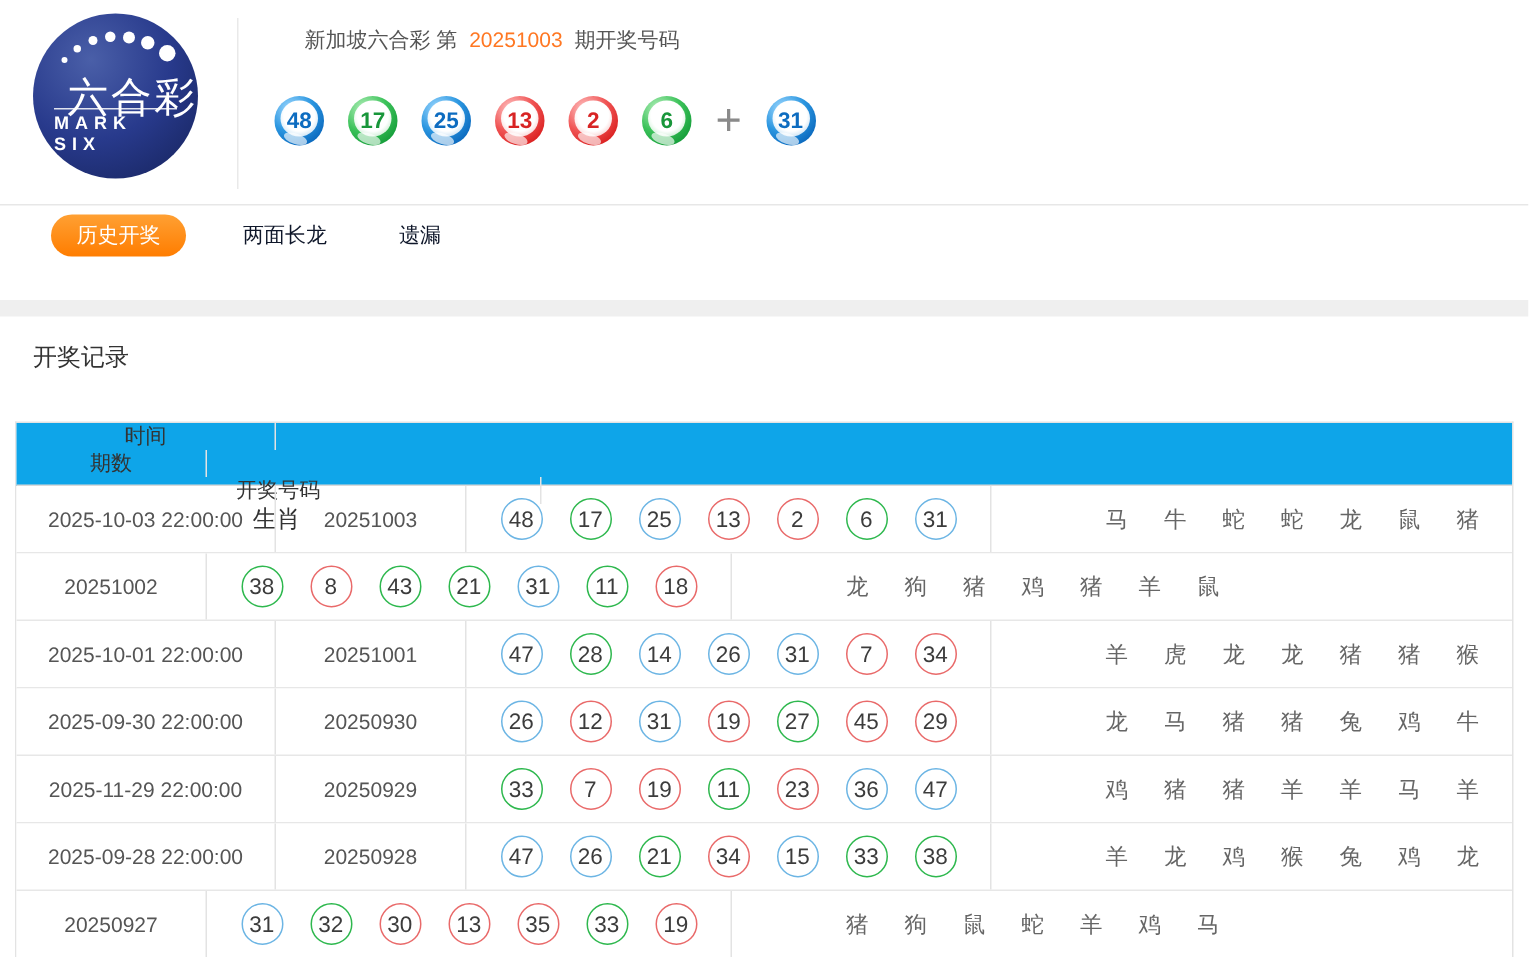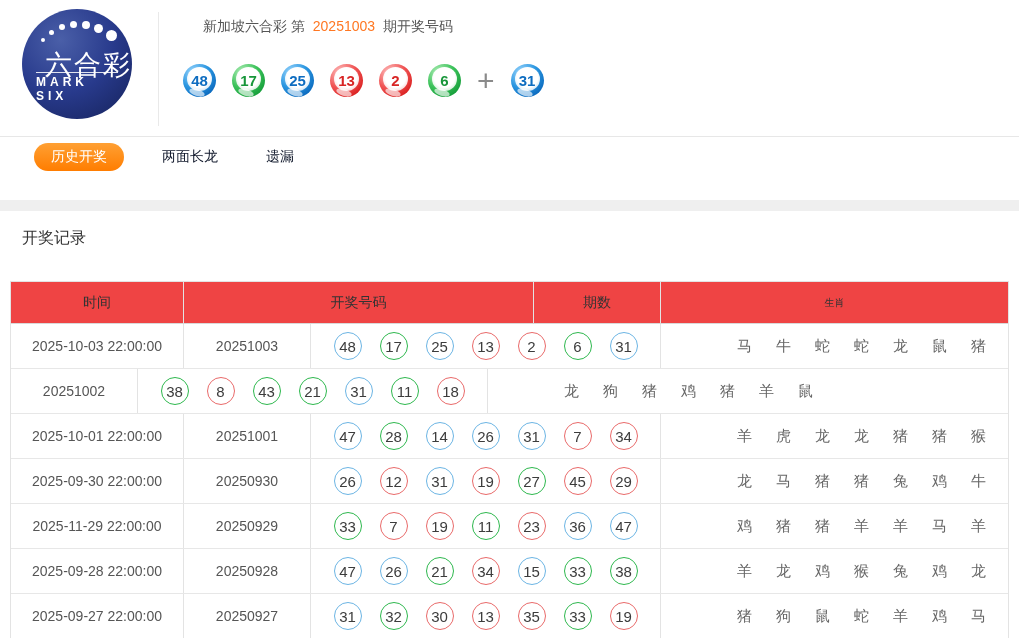--- a/index.html
+++ b/index.html
@@ -43,28 +43,28 @@
   .tab.active { background:linear-gradient(180deg,#ffa033,#ff7d00); color:#fff;
     border-radius:15px; padding:0 17px; }
   .gray-band { height:11px; background:#efefef; }
 
   
   .section-title { margin:17px 0 0 22px; font-size:16px; font-weight:normal; color:#333; }
 
   
   .records { margin:32px 10px 0 10px; border:1px solid #e3e3e3; border-bottom:none; font-size:14px; }
   .t-row { display:flex; height:45px; border-bottom:1px solid #e7e7e7; background:#fff; }
-  .t-row.head { height:42px; background:#ef4444; color:#333; border-bottom:1px solid #d9d9d9; }
+  .t-row.head { height:42px; background:#0ea5e9; color:#333; border-bottom:1px solid #d9d9d9;flex-direction:column; }
   .cell { display:flex; align-items:center; justify-content:center; border-right:1px solid #e3e3e3; }
   .cell:last-child { border-right:none; }
   .col-time   { width:173px; }
   .col-period { width:127px; }
   .col-balls  { width:350px; gap:18px; }
   .col-zodiac { width:347px; justify-content:flex-end; padding-right:22px; gap:24px; color:#666; font-size:15px; }
-  .t-row.head .col-zodiac { justify-content:center; padding-right:0; font-size:10px; color:#333; }
+  .t-row.head .col-zodiac { justify-content:center; padding-right:0; font-size:16px; color:#333; }
   .num-circle { width:28px; height:28px; border-radius:50%; background:#fff; border:1.5px solid #999;
     display:flex; align-items:center; justify-content:center; font-size:15px; color:#3c3c3c; flex:0 0 auto; }
   .num-circle.blue  { border-color:#6cb5e4; }
   .num-circle.green { border-color:#2eb84e; }
   .num-circle.red   { border-color:#e96a6a; }
   .zodiac-char { display:inline-block; }
 </style>
 </head>
 <body>
 
@@ -117,22 +117,22 @@
     <div class="tab">两面长龙</div>
     <div class="tab">遗漏</div>
   </nav>
 <div class="gray-band"></div>
 
 <h2 class="section-title">开奖记录</h2>
 
 <div class="records" id="records">
     <div class="t-row head">
       <div class="cell col-time">时间</div>
+      <div class="cell col-period">期数</div>
       <div class="cell col-balls">开奖号码</div>
-      <div class="cell col-period">期数</div>
       <div class="cell col-zodiac">生肖</div>
     </div>
     <div class="t-row">
       <div class="cell col-time">2025-10-03 22:00:00</div>
       <div class="cell col-period">20251003</div>
       <div class="cell col-balls">
         <div class="num-circle blue">48</div>
         <div class="num-circle green">17</div>
         <div class="num-circle blue">25</div>
         <div class="num-circle red">13</div>
@@ -253,21 +253,20 @@
         <span class="zodiac-char">羊</span>
         <span class="zodiac-char">龙</span>
         <span class="zodiac-char">鸡</span>
         <span class="zodiac-char">猴</span>
         <span class="zodiac-char">兔</span>
         <span class="zodiac-char">鸡</span>
         <span class="zodiac-char">龙</span>
       </div>
     </div>
     <div class="t-row">
-      <div class="cell col-time">2025-09-27 22:00:00</div>
       <div class="cell col-period">20250927</div>
       <div class="cell col-balls">
         <div class="num-circle blue">31</div>
         <div class="num-circle green">32</div>
         <div class="num-circle red">30</div>
         <div class="num-circle red">13</div>
         <div class="num-circle red">35</div>
         <div class="num-circle green">33</div>
         <div class="num-circle red">19</div>
       </div>

